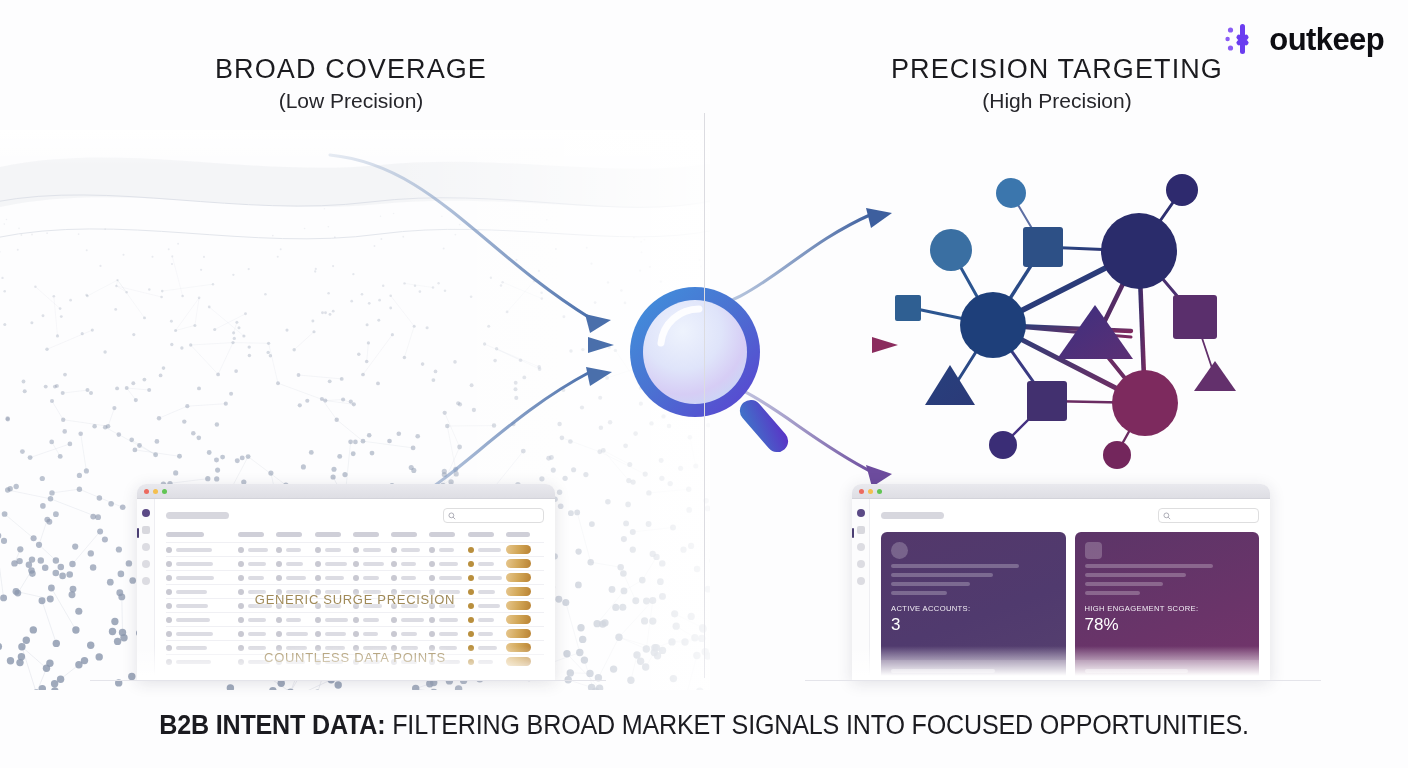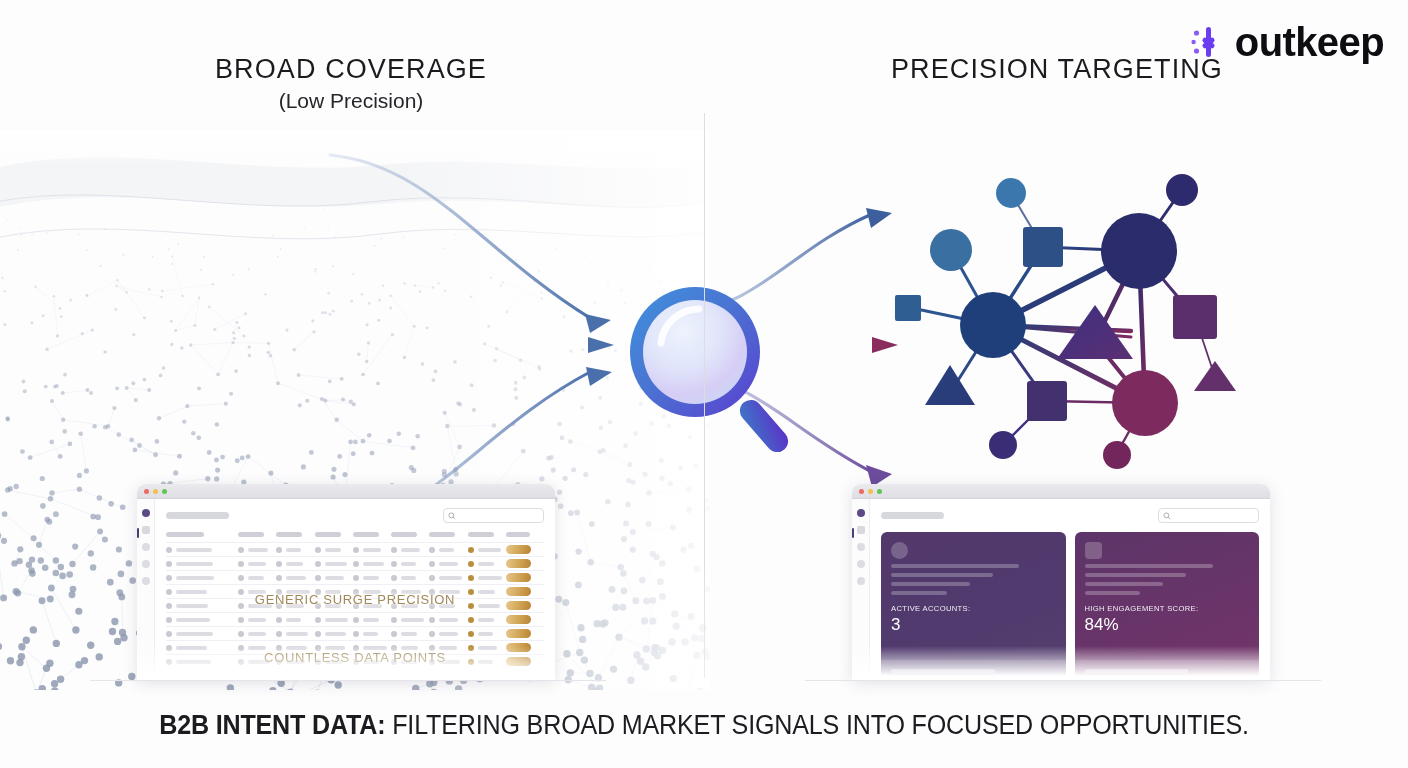--- a/index.html
+++ b/index.html
@@ -16,21 +16,21 @@
     overflow: hidden;
   }
 
   
   #logo {
     position: absolute; top: 22px; right: 24px;
     display: flex; align-items: center; gap: 10px;
   }
   #logo .mark { width: 34px; height: 34px; display: block; }
   #logo .word {
-    font-size: 40px; font-weight: bold; color: #0d0d12;
+    font-size: 31px; font-weight: bold; color: #0d0d12;
     letter-spacing: -0.6px; line-height: 1;
   }
 
   
   .col-head { position: absolute; text-align: center; }
   .col-head .t1 {
     font-size: 27px; color: #1b1b1f; letter-spacing: 1.1px;
     font-weight: normal; line-height: 1.15;
   }
   .col-head .t2 {
@@ -1281,20 +1281,21 @@
   </svg>
 
   <div id="divider"></div>
 
   <div class="col-head" id="head-left">
     <div class="t1">BROAD COVERAGE</div>
     <div class="t2">(Low Precision)</div>
   </div>
   <div class="col-head" id="head-right">
     <div class="t1">PRECISION TARGETING</div>
+    <div class="t2">(High Precision)</div>
   </div>
 
   <div id="logo">
     <svg class="mark" viewBox="0 0 34 34">
       <g fill="#6b3df0">
         <rect x="15" y="2" width="5" height="30" rx="2.5"></rect>
         <rect x="15" y="11" width="5" height="14" rx="2.5" transform="rotate(-52 17.5 18)"></rect>
         <rect x="15" y="11" width="5" height="14" rx="2.5" transform="rotate(52 17.5 18)"></rect>
       </g>
       <g fill="#8a5cf5">
@@ -1744,21 +1745,21 @@
               </div>
             </div>
             <div class="card c2">
               <div class="cbody">
                 <div class="cavatar sq"></div>
                 <div class="cline" style="width: 78%;"></div>
                 <div class="cline" style="width: 62%;"></div>
                 <div class="cline" style="width: 48%;"></div>
                 <div class="cline" style="width: 34%;"></div>
                 <div class="clabel">HIGH ENGAGEMENT SCORE:</div>
-                <div class="cvalue">84%</div>
+                <div class="cvalue">78%</div>
               </div>
               <div class="cfoot">
                 <div class="fbar"></div>
               </div>
             </div>
           </div>
       </div>
     </div>
     <div class="dash-fade"></div>
   </div>

